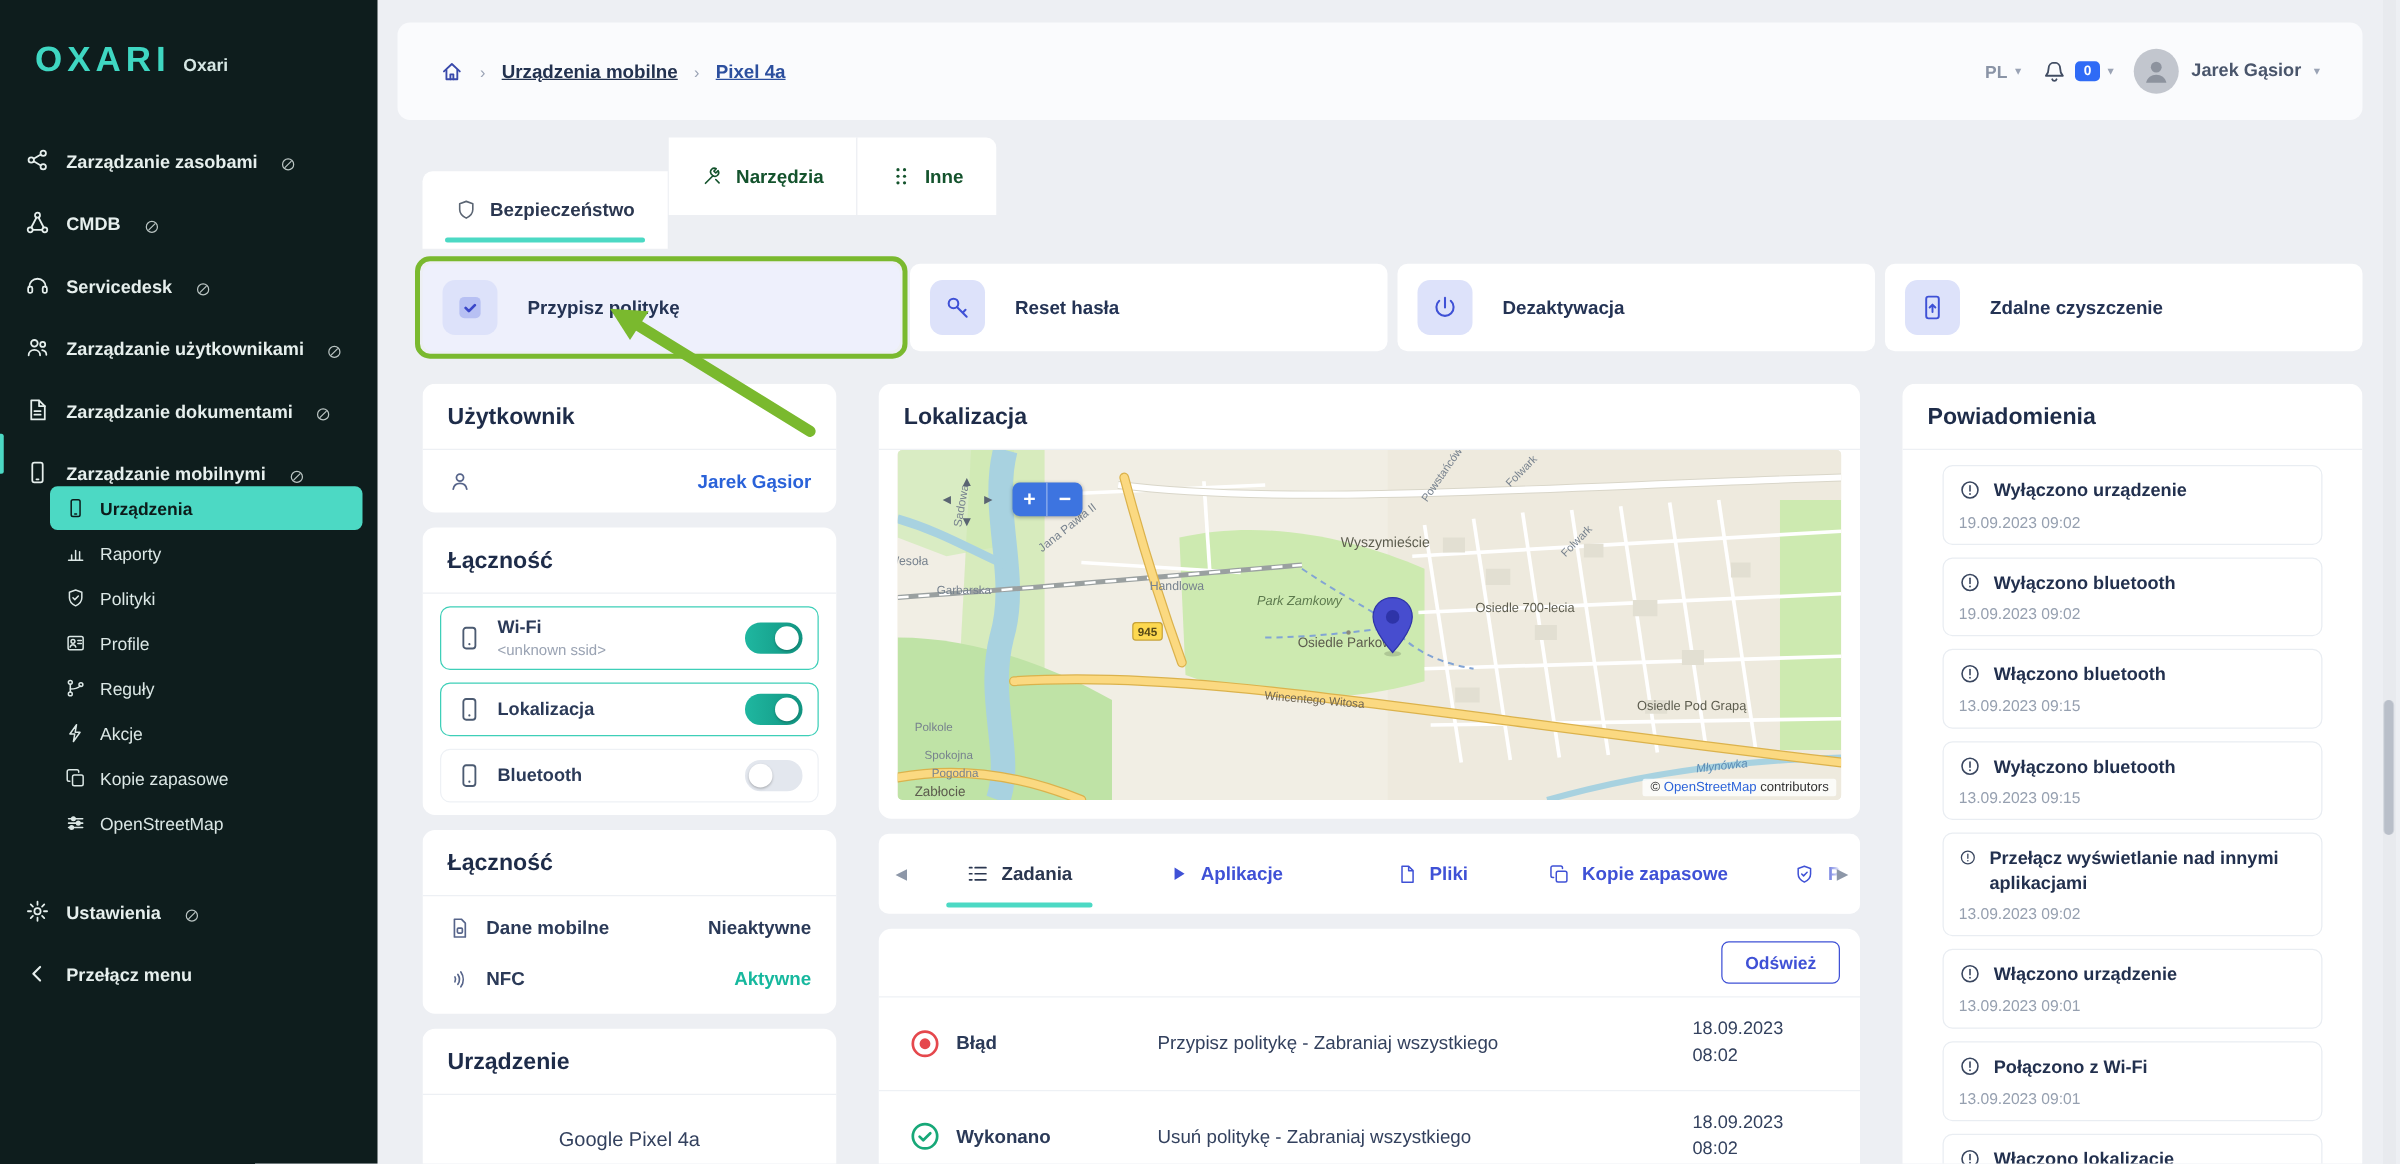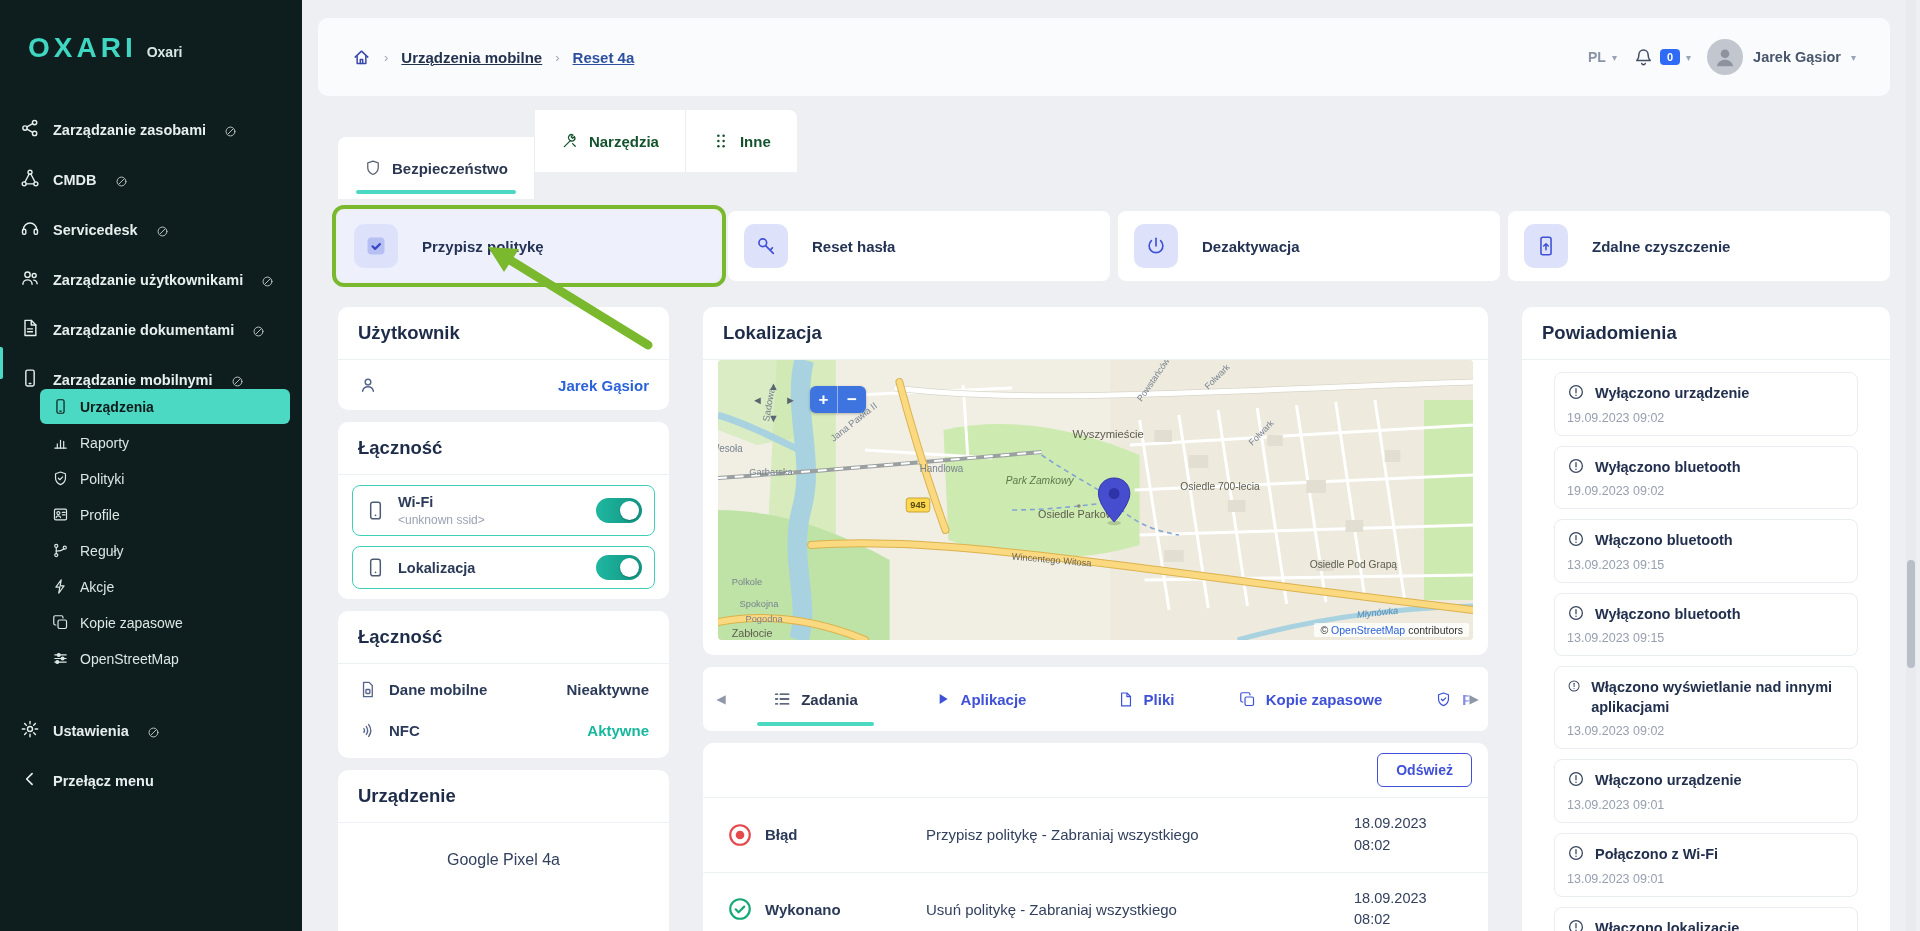--- a/index.html
+++ b/index.html
@@ -488,21 +488,21 @@
   <div class="main">
 
     <div class="topbar">
       <div class="breadcrumb">
         <svg class="ic" width="19" height="19" viewBox="0 0 24 24" style="color:#3949ab">
             <use href="#sym-home"></use>
           </svg>
         <span class="crumb-sep">›</span>
         <span class="crumb-link">Urządzenia mobilne</span>
         <span class="crumb-sep">›</span>
-        <span class="crumb-link lvl2">Reset 4a</span>
+        <span class="crumb-link lvl2">Pixel 4a</span>
       </div>
       <div class="top-right">
         <div class="lang">
           <span>PL</span>
           <span class="caret">▾</span>
         </div>
         <div class="bell-wrap">
           <svg class="ic" width="21" height="21" viewBox="0 0 24 24">
               <use href="#sym-bell"></use>
             </svg>
@@ -616,20 +616,31 @@
               </span>
           </div>
           <div class="conn-row on">
             <svg class="ic" width="21" height="21" viewBox="0 0 24 24">
                 <use href="#sym-device"></use>
               </svg>
             <span class="conn-labels">
               <span class="conn-name" style="display:block">Lokalizacja</span>
             </span>
             <span class="toggle on">
+                <span class="knob"></span>
+              </span>
+          </div>
+          <div class="conn-row">
+            <svg class="ic" width="21" height="21" viewBox="0 0 24 24">
+                <use href="#sym-device"></use>
+              </svg>
+            <span class="conn-labels">
+              <span class="conn-name" style="display:block">Bluetooth</span>
+            </span>
+            <span class="toggle off">
                 <span class="knob"></span>
               </span>
           </div>
         </div>
 
         <div class="card">
           <div class="card-header">
             <span class="card-title">Łączność</span>
           </div>
           <div class="stat-row" style="padding-top:16px">
@@ -879,21 +890,21 @@
                   </svg>
                 <span class="notif-text">Wyłączono bluetooth</span>
               </div>
               <div class="notif-time">13.09.2023 09:15</div>
             </div>
             <div class="notif-item">
               <div class="notif-top">
                 <svg class="ic" width="18" height="18" viewBox="0 0 24 24">
                     <use href="#sym-alert"></use>
                   </svg>
-                <span class="notif-text">Włączono wyświetlanie nad innymi aplikacjami</span>
+                <span class="notif-text">Przełącz wyświetlanie nad innymi aplikacjami</span>
               </div>
               <div class="notif-time">13.09.2023 09:02</div>
             </div>
             <div class="notif-item">
               <div class="notif-top">
                 <svg class="ic" width="18" height="18" viewBox="0 0 24 24">
                     <use href="#sym-alert"></use>
                   </svg>
                 <span class="notif-text">Włączono urządzenie</span>
               </div>

